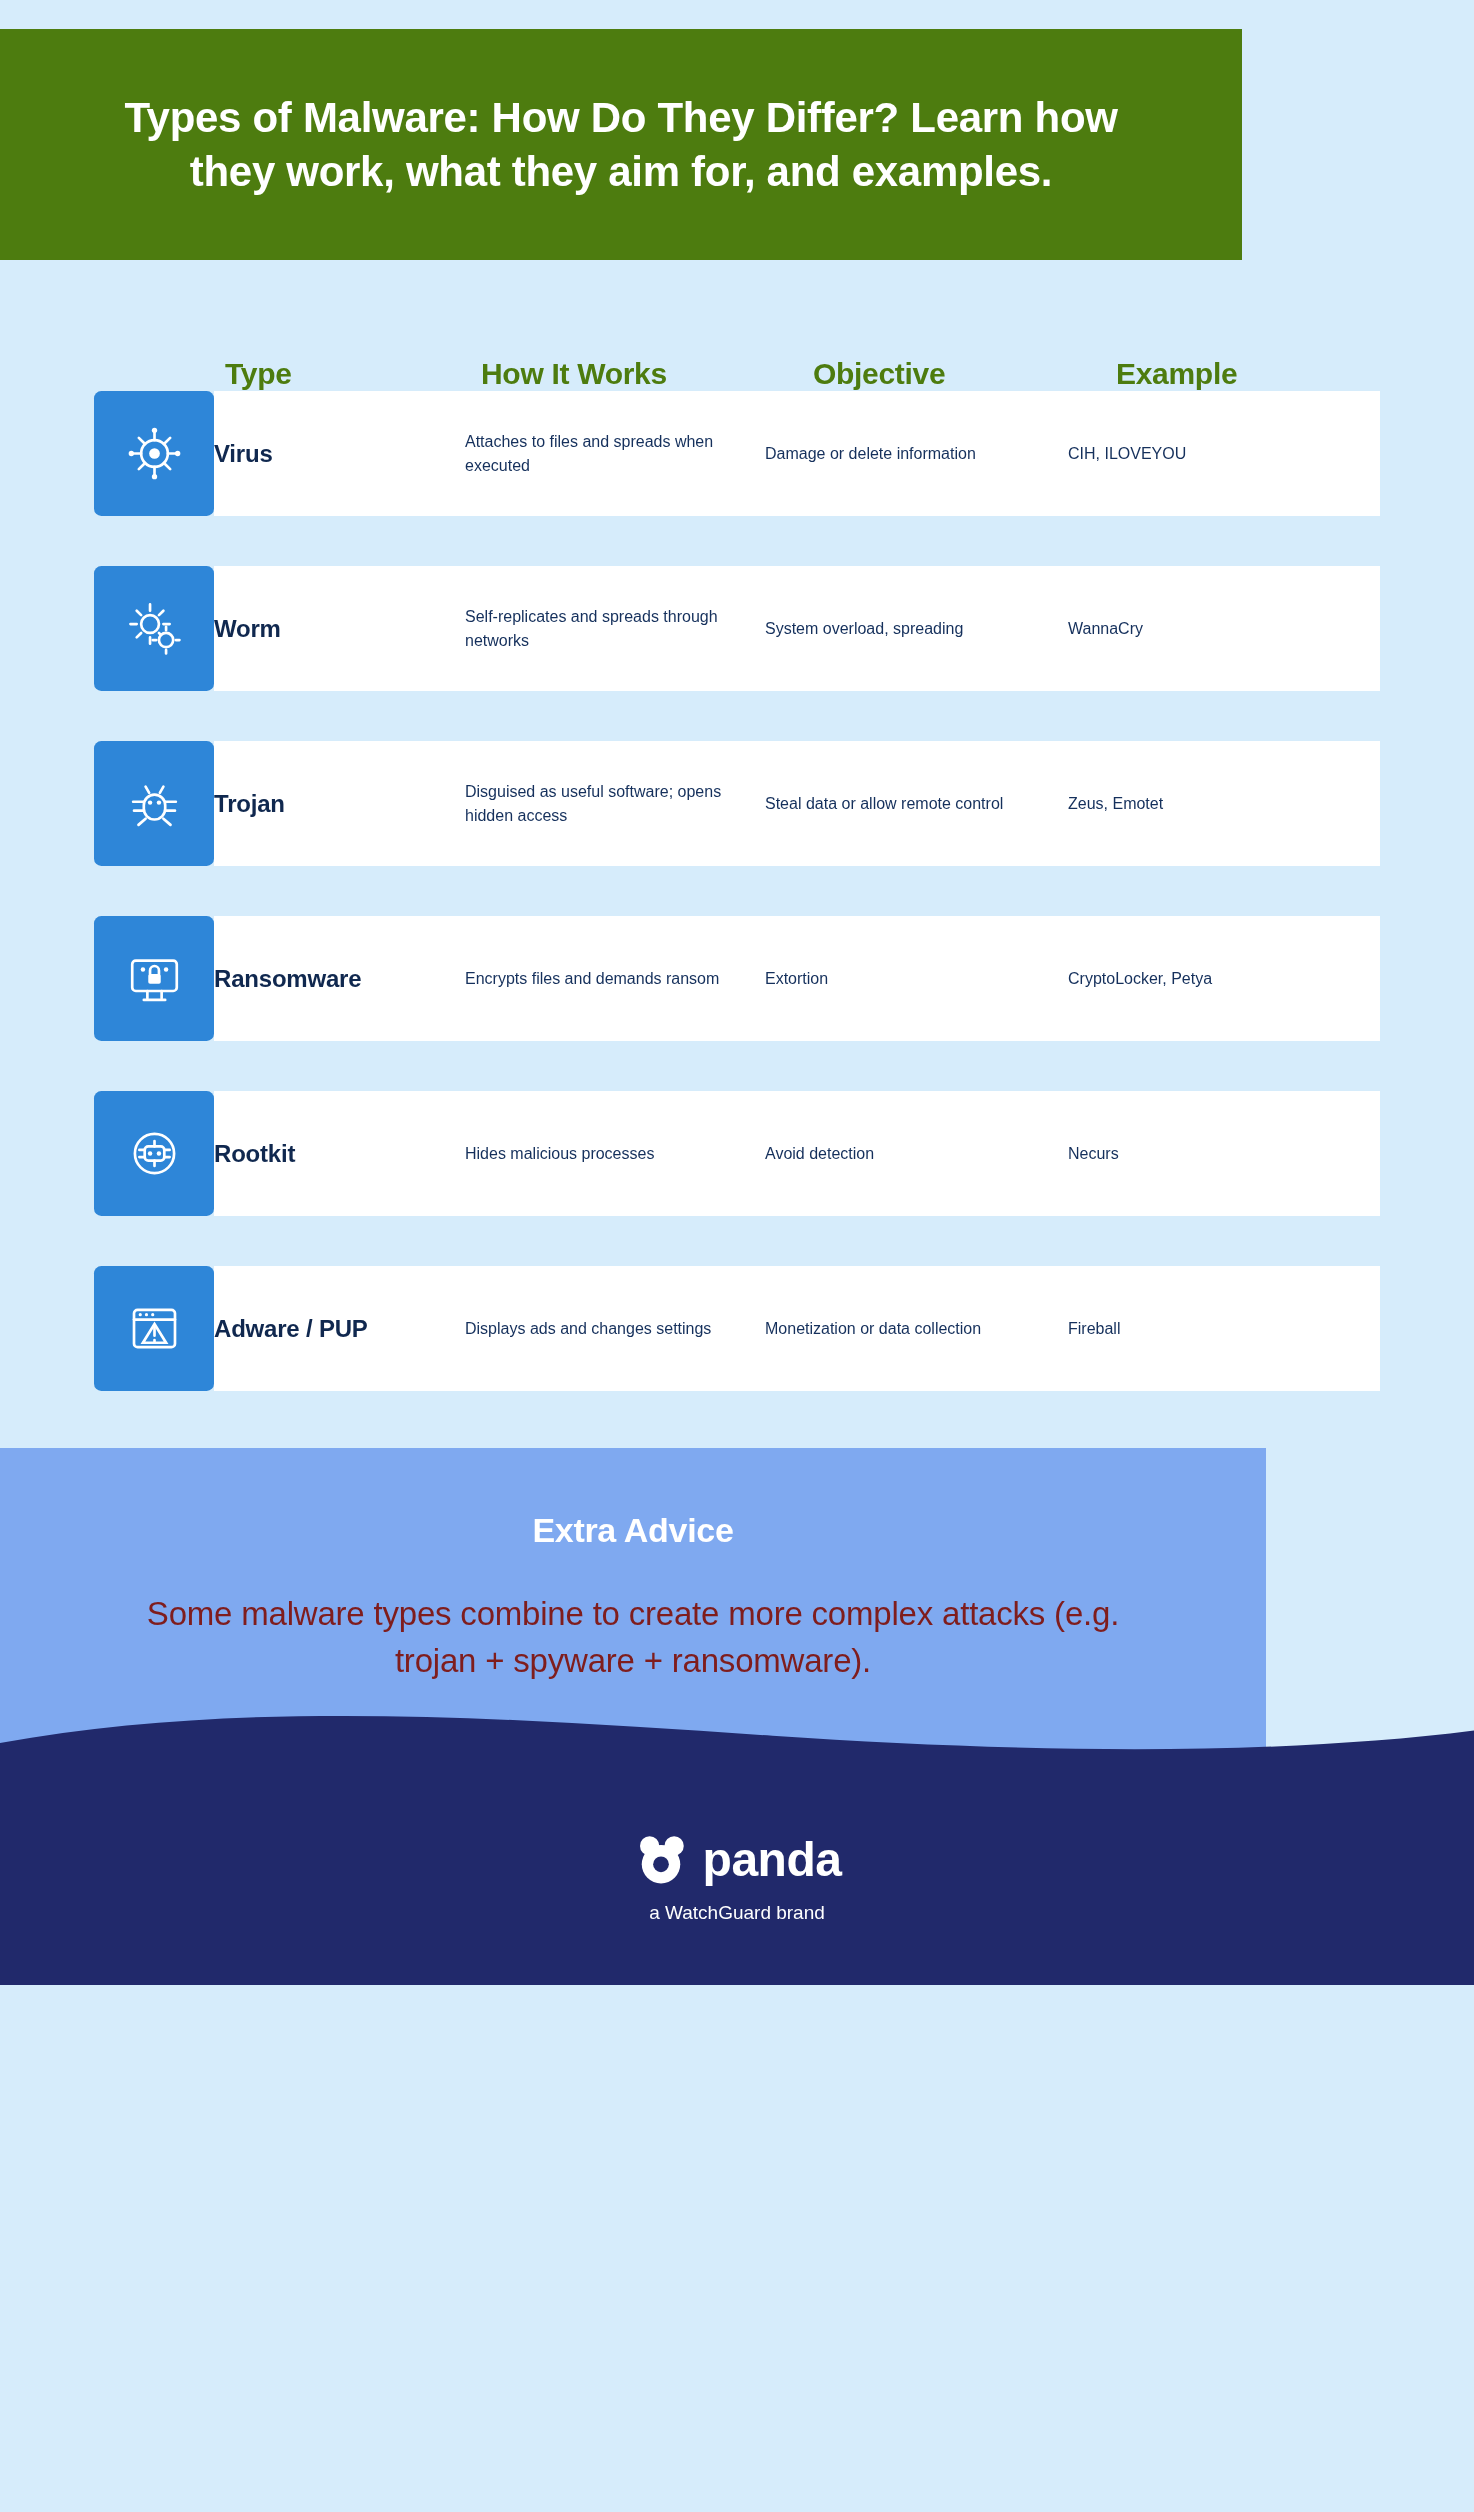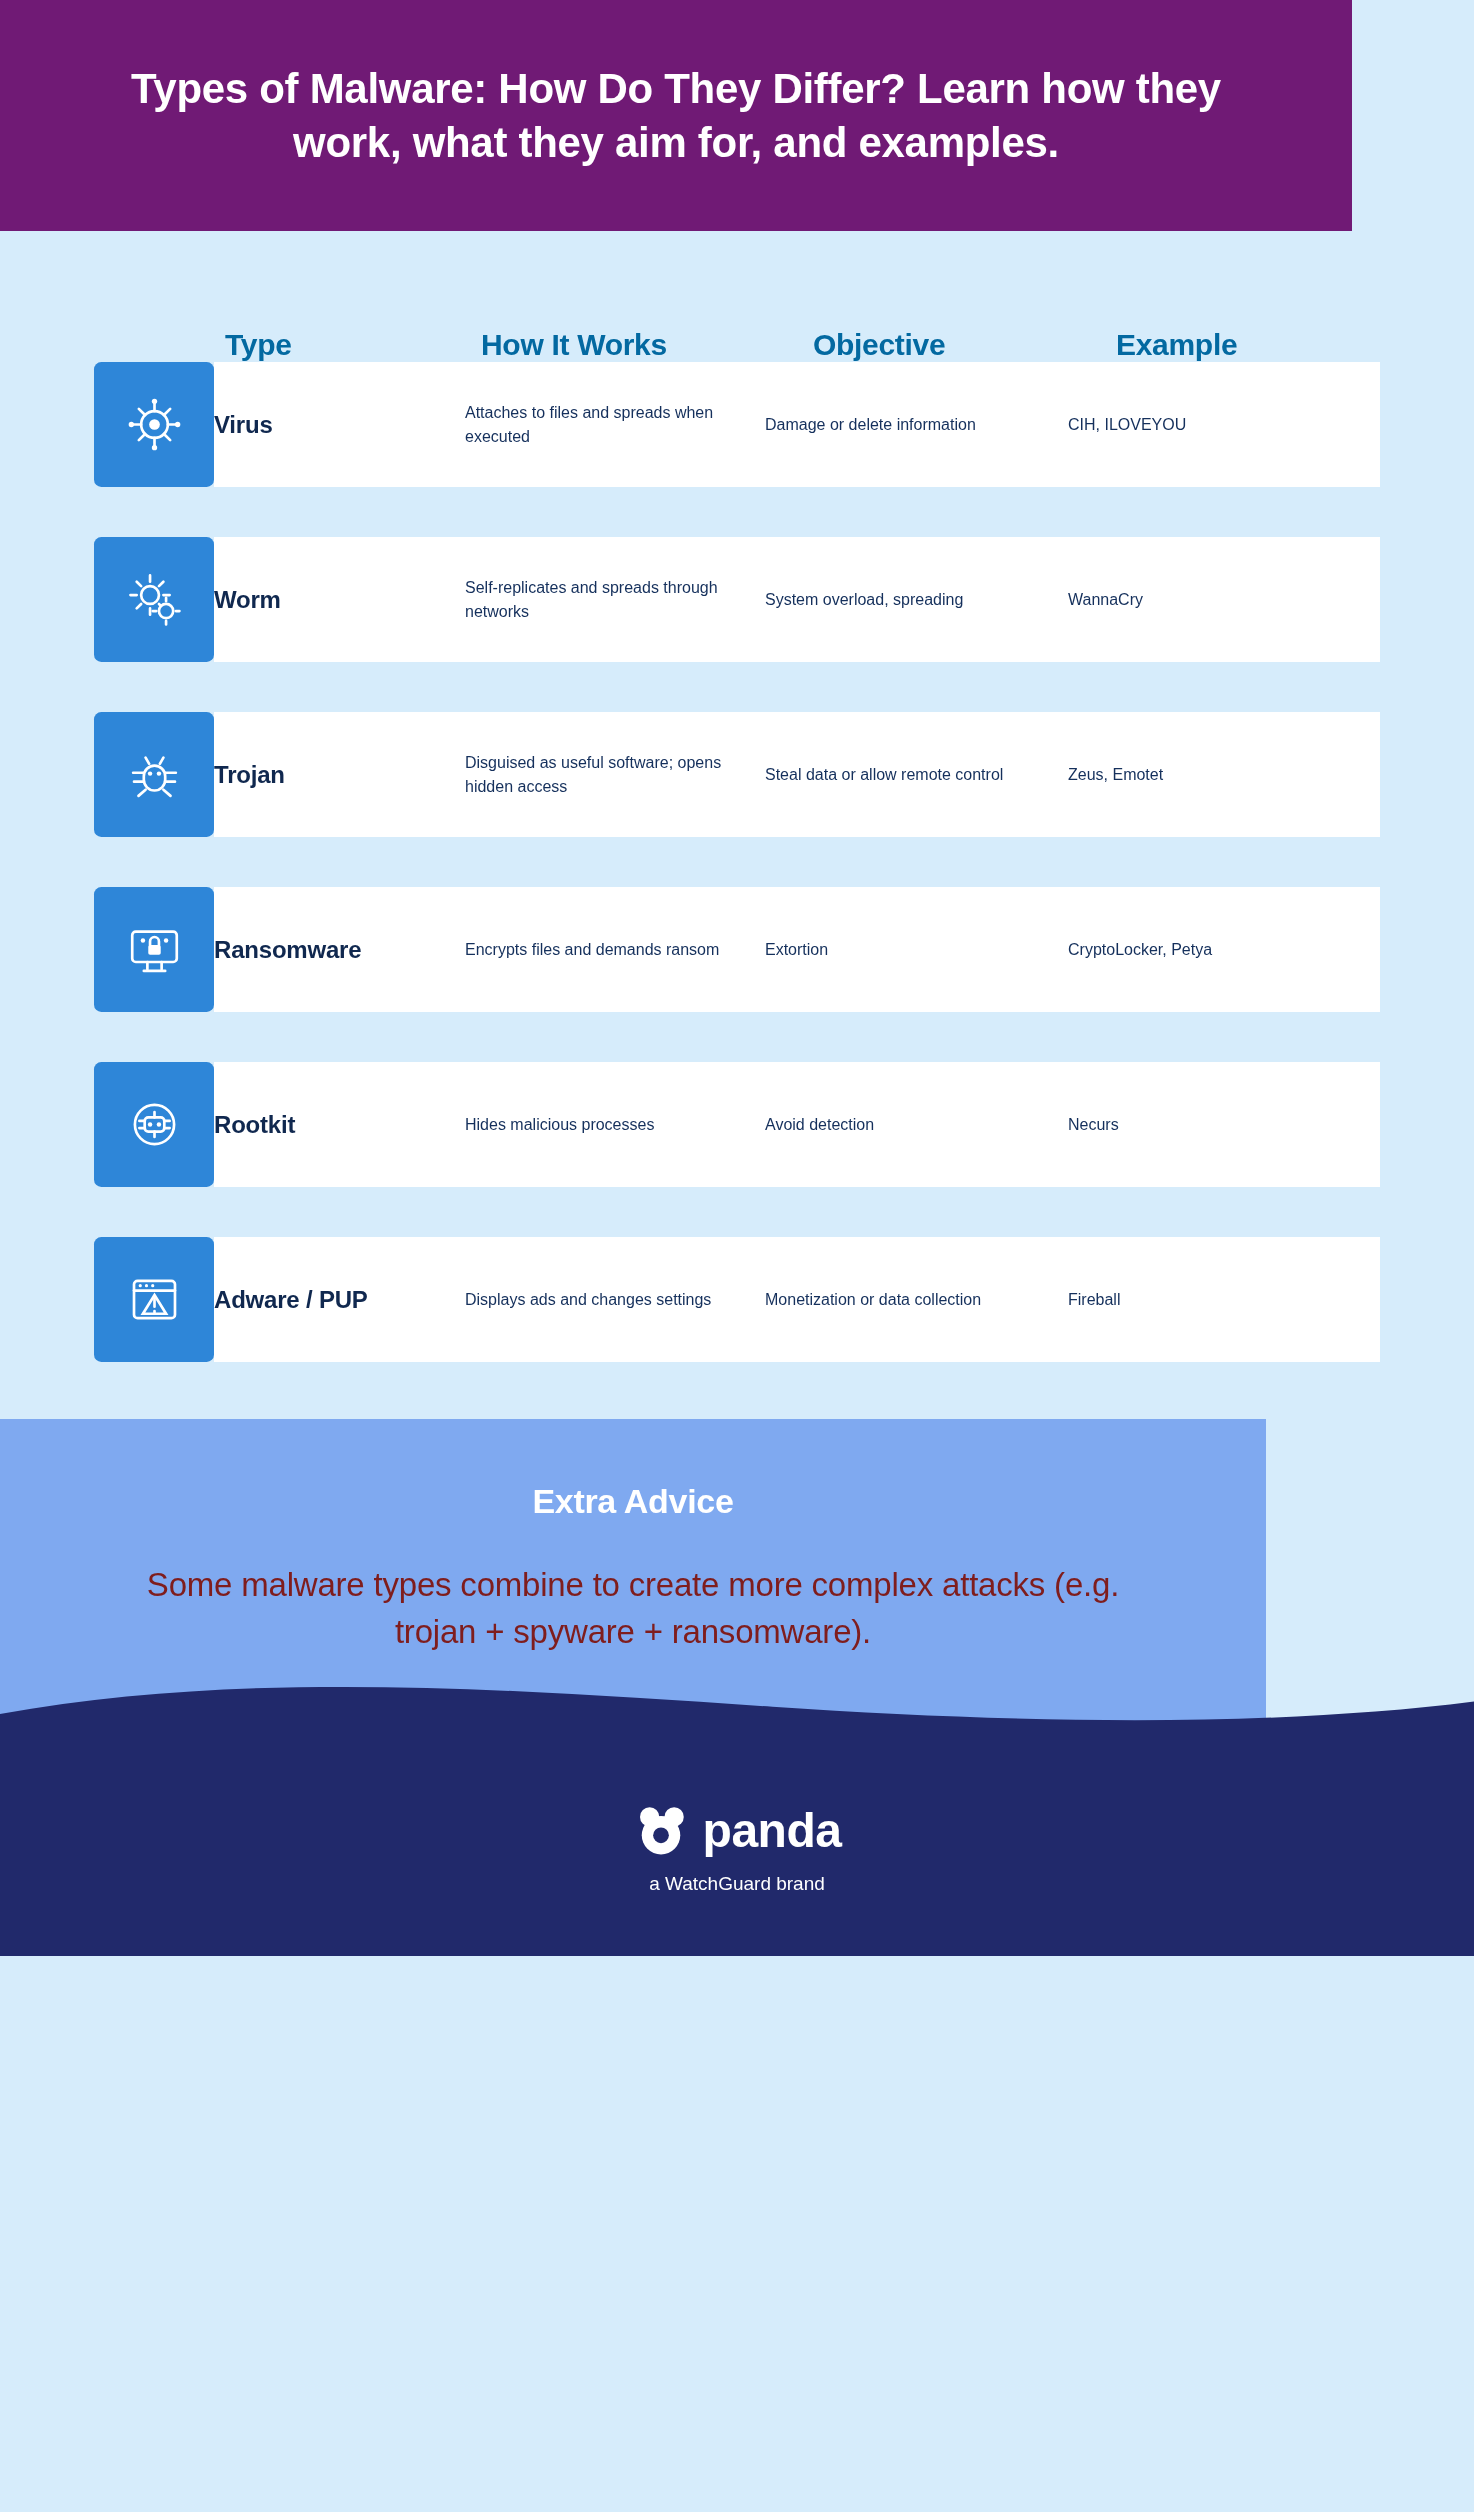--- a/index.html
+++ b/index.html
@@ -11,27 +11,28 @@
   .page {
     position: relative;
     width: 1474px;
     height: 2512px;
     background: #d6ecfb;
     overflow: hidden;
   }
 
   
   .header {
-    width: 1352px;
+    width: 1242px;
     height: 231px;
-    background: #701a75;
+    background: #4d7c0f;
     display: flex;
     align-items: center;
     justify-content: center;
     padding: 0 99px;
+    margin-top: 29px;
   }
   .header-title {
     color: #ffffff;
     font-size: 42px;
     line-height: 1.28;
     font-weight: bold;
     text-align: center;
     letter-spacing: -0.3px;
   }
 
@@ -39,21 +40,21 @@
   .table-wrap {
     padding: 0 94px;
   }
   .col-headers {
     display: flex;
     align-items: flex-end;
     height: 131px;
     padding-top: 78px;
   }
   .col-headers .ch {
-    color: #0369a1;
+    color: #4d7c0f;
     font-size: 30px;
     font-weight: bold;
     letter-spacing: -0.3px;
   }
   .c-icon  { width: 131px; flex: 0 0 131px; }
   .c-type  { width: 256px; flex: 0 0 256px; }
   .c-how   { width: 332px; flex: 0 0 332px; }
   .c-obj   { width: 303px; flex: 0 0 303px; }
   .c-ex    { width: 266px; flex: 0 0 266px; }
 

